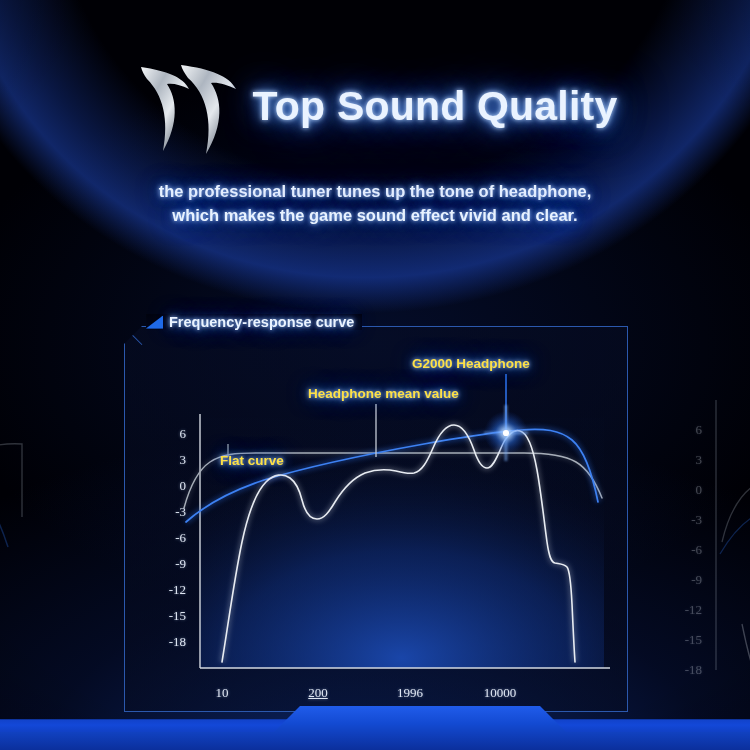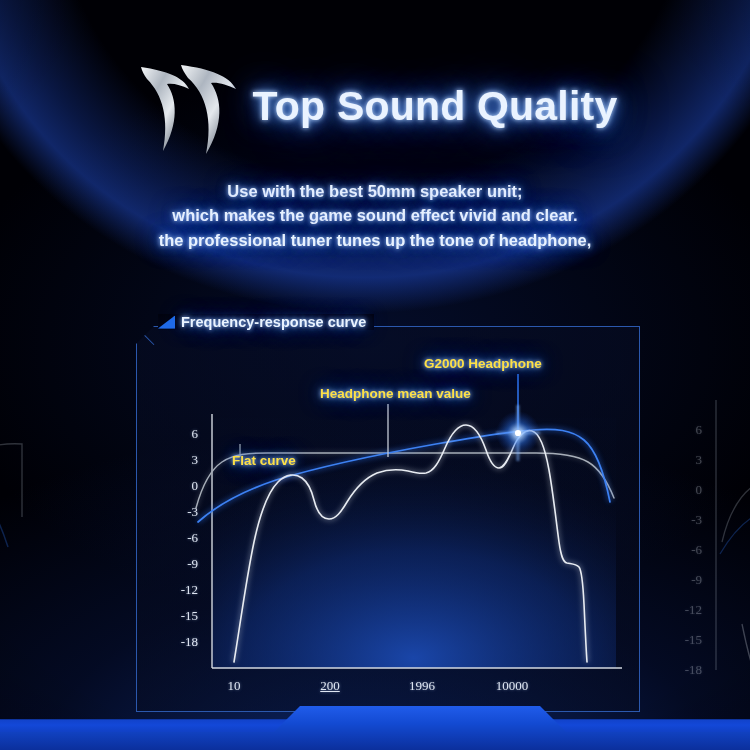--- a/index.html
+++ b/index.html
@@ -27,21 +27,21 @@
   .main-title{font-size:41px;font-weight:bold;color:#eaf3ff;letter-spacing:.2px;
     text-shadow:0 0 5px #bcd8ff,0 0 14px #5a9bff,0 0 30px #2a63d8,0 0 52px #143a96;}
 
   .subtitle{margin-top:22px;font-size:16.5px;font-weight:bold;line-height:1.47;color:#e8f2ff;
     text-shadow:0 0 4px #a9ccff,0 0 11px #3f7ff0,0 0 24px #1a49b4;}
 
   
   .ghost{position:absolute;opacity:.30;filter:blur(.25px);}
 
   
-  .panel{position:absolute;left:136px;top:326px;width:504px;height:386px;}
+  .panel{position:absolute;left:124px;top:326px;width:504px;height:386px;}
   .panel-frame{position:absolute;inset:0;border:1px solid #2b58ad;
     background:linear-gradient(180deg, rgba(6,12,36,.60) 0%, rgba(5,10,30,.45) 100%);
     clip-path:polygon(18px 0,100% 0,100% 100%,0 100%,0 18px);}
   .panel-frame::after{content:"";position:absolute;left:-1px;top:-1px;width:26px;height:26px;
     border-top:1px solid #2b58ad;transform:rotate(45deg);transform-origin:0 0;}
 
   .panel-title{position:absolute;left:22px;top:-12px;display:flex;align-items:center;gap:6px;
     padding-right:8px;background:linear-gradient(180deg,#01030e 0%,#020619 100%);}
   .tri{width:17px;height:13px;background:#1f6ae8;
     clip-path:polygon(0 100%,100% 0,100% 100%);
@@ -50,21 +50,21 @@
     text-shadow:0 0 4px #9cc4ff,0 0 11px #3a7ae8,0 0 22px #1b49b0;}
 
   .chart-wrap{position:absolute;left:0;top:0;width:504px;height:386px;}
 
   .callout{position:absolute;font-size:13.5px;font-weight:bold;white-space:nowrap;
     color:#fde047;text-shadow:0 0 4px #a8ccff,0 0 11px #3f80f0,0 0 22px #1a49b4;}
 
   .ticklbl{position:absolute;font-size:13px;color:#dfe6f2;
     font-family:"Liberation Serif",serif;text-shadow:0 0 3px rgba(180,200,235,.55);}
   .ticklbl.y{text-align:right;}
-  .ticklbl.x{text-align:center;}
+  .ticklbl.x{text-align:center;margin-top:7px;}
 
   
   .banner{position:absolute;left:0;bottom:0;width:750px;height:48px;
     background:linear-gradient(180deg,#0b2f9e 0%,#1348d8 48%,#0a2c92 100%);
     clip-path:polygon(0 36%,0 100%,100% 100%,100% 36%);}
   .banner-raised{position:absolute;left:0;bottom:0;width:750px;height:48px;
     background:linear-gradient(180deg,#2360f0 0%,#134ad2 45%,#0b2f9c 100%);
     clip-path:polygon(300px 4px,540px 4px,566px 30px,750px 30px,750px 48px,0 48px,0 30px,274px 30px);
     box-shadow:0 -2px 16px rgba(30,90,230,.55);}
 </style>
@@ -119,23 +119,22 @@
             <stop offset="78%" stop-color="#868e99"></stop>
             <stop offset="100%" stop-color="#d8dde3"></stop>
           </linearGradient>
         </defs>
         <path d="M8 6 C 34 10, 50 16, 56 28 C 48 24, 40 22, 34 23 C 44 38, 46 62, 30 90 C 36 58, 30 34, 14 18 C 11 14, 9 10, 8 6 Z" fill="url(#mtl)"></path>
         <path d="M48 4 C 78 8, 96 15, 103 28 C 94 24, 85 21, 78 22 C 89 38, 91 63, 73 93 C 80 59, 73 33, 55 17 C 52 13, 49 8, 48 4 Z" fill="url(#mtl)"></path>
       </svg>
       <div class="main-title">Top Sound Quality</div>
     </div>
     <div class="subtitle">
-      <div>Use with the best 50mm speaker unit;</div>
+      <div>the professional tuner tunes up the tone of headphone,</div>
       <div>which makes the game sound effect vivid and clear.</div>
-      <div>the professional tuner tunes up the tone of headphone,</div>
     </div>
   </div>
 
   <div class="panel">
     <div class="panel-frame"></div>
 
     <div class="panel-title">
       <span class="tri"></span>
       <span class="panel-title-text">Frequency-response curve</span>
     </div>

